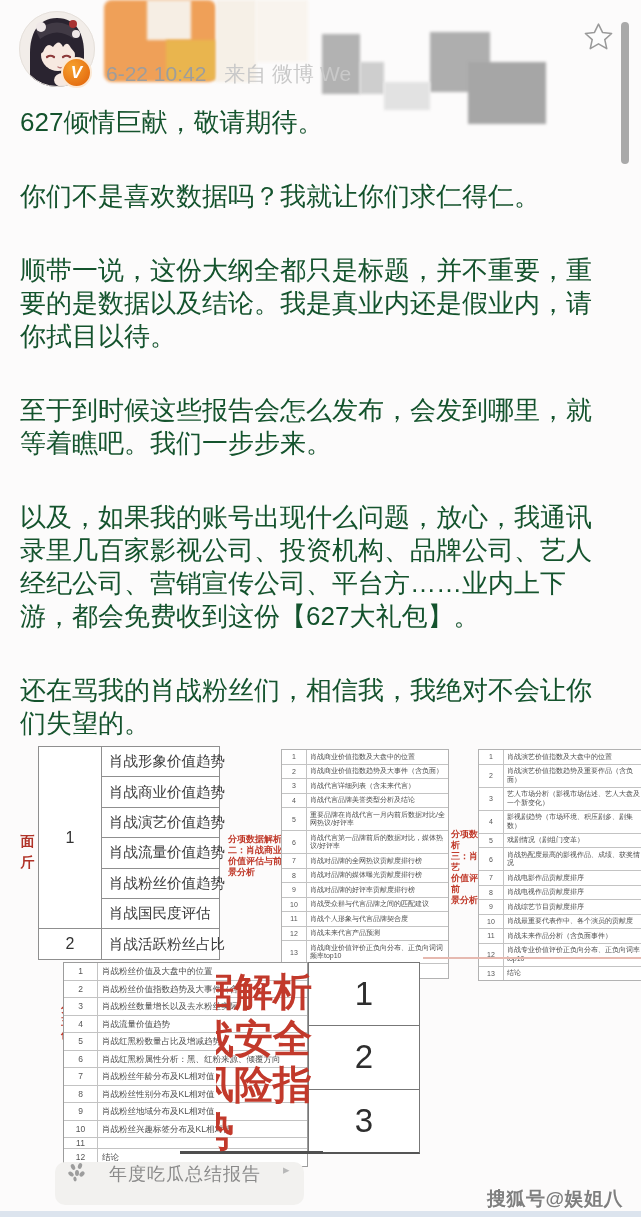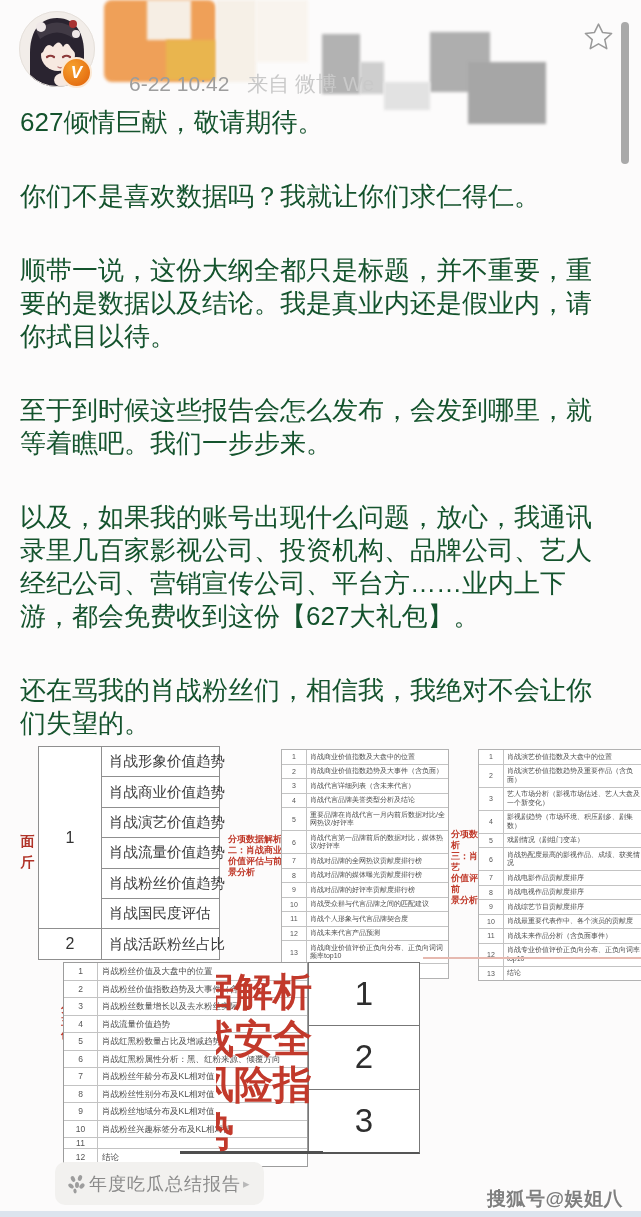--- a/index.html
+++ b/index.html
@@ -16,21 +16,21 @@
   .m-o1{left:104px;top:0;width:112px;height:82px;background:#efa058;border-radius:8px;}
   .m-o2{left:147px;top:0;width:44px;height:40px;background:#f6eee4;}
   .m-o3{left:166px;top:40px;width:50px;height:40px;background:#e9b54e;}
   .m-o4{left:216px;top:0;width:40px;height:82px;background:#f6f0e7;}
   .m-o5{left:256px;top:0;width:52px;height:62px;background:#f9f4ee;}
   .m-g1{left:322px;top:34px;width:38px;height:60px;background:#b2b2b2;}
   .m-g2{left:360px;top:62px;width:24px;height:32px;background:#cecece;}
   .m-g3{left:430px;top:32px;width:60px;height:60px;background:#aeaeae;}
   .m-g4{left:468px;top:62px;width:78px;height:62px;background:#a6a6a6;}
   .m-g5{left:384px;top:82px;width:46px;height:28px;background:#e2e2e2;}
-  .dateline{position:absolute;left:106px;top:70px;font-size:21px;color:#9d9d9d;white-space:nowrap;margin-left:23px;}
+  .dateline{position:absolute;left:106px;top:60px;font-size:21px;color:#9d9d9d;white-space:nowrap;}
   .dateline .src{color:#c9c9c9;filter:blur(0.7px);margin-left:12px;}
   .fav{position:absolute;left:582px;top:21px;width:33px;height:33px;}
   .scrollthumb{position:absolute;left:621px;top:22px;width:8px;height:142px;background:#a9a9a9;border-radius:4px;}
 
   
   .body-text{position:absolute;left:20px;top:106px;width:596px;font-size:26px;line-height:33px;color:#14532d;}
   .body-text p{margin:0 0 41px 0;}
 
   
   .attach{position:absolute;inset:0;}
@@ -63,21 +63,21 @@
   .bigred-inner{margin-left:-21px;color:#c2392b;font-weight:bold;font-size:39px;line-height:46.5px;white-space:nowrap;}
   .ncol{position:absolute;left:308px;top:962px;width:112px;height:192px;background:#fff;
         border:1px solid #777;border-bottom:2px solid #555;box-sizing:border-box;display:flex;flex-direction:column;}
   .ncell{flex:1;display:flex;align-items:center;justify-content:center;font-size:33px;color:#2e2e2e;}
   .ncell + .ncell{border-top:1px solid #777;}
   .darkline{position:absolute;left:180px;top:1151px;width:143px;height:3px;background:#4f4f4f;}
   .pinkline{position:absolute;left:423px;top:957px;width:218px;height:2px;background:#e6b9b0;}
 
   
   .chip{position:absolute;left:55px;top:1162px;height:43px;padding:0 14px 0 12px;background:#f2f1ef;
-        border-radius:10px;display:inline-flex;align-items:center;gap:2px;}
+        border-radius:10px;display:inline-flex;gap:22px;}
   .chip-label{font-size:18px;color:#8a8a8a;letter-spacing:1px;}
   .chip-arrow{font-size:13px;color:#b8b8b8;}
   .watermark{position:absolute;left:487px;top:1186px;font-size:19px;font-weight:bold;color:#7f7f7f;
              letter-spacing:0.5px;text-shadow:1px 1px 0 #ffffff;}
   .bottom-strip{position:absolute;left:0;top:1211px;width:641px;height:6px;background:#dce4ee;}
 </style>
 </head>
 <body>
 
 <div class="screen">

